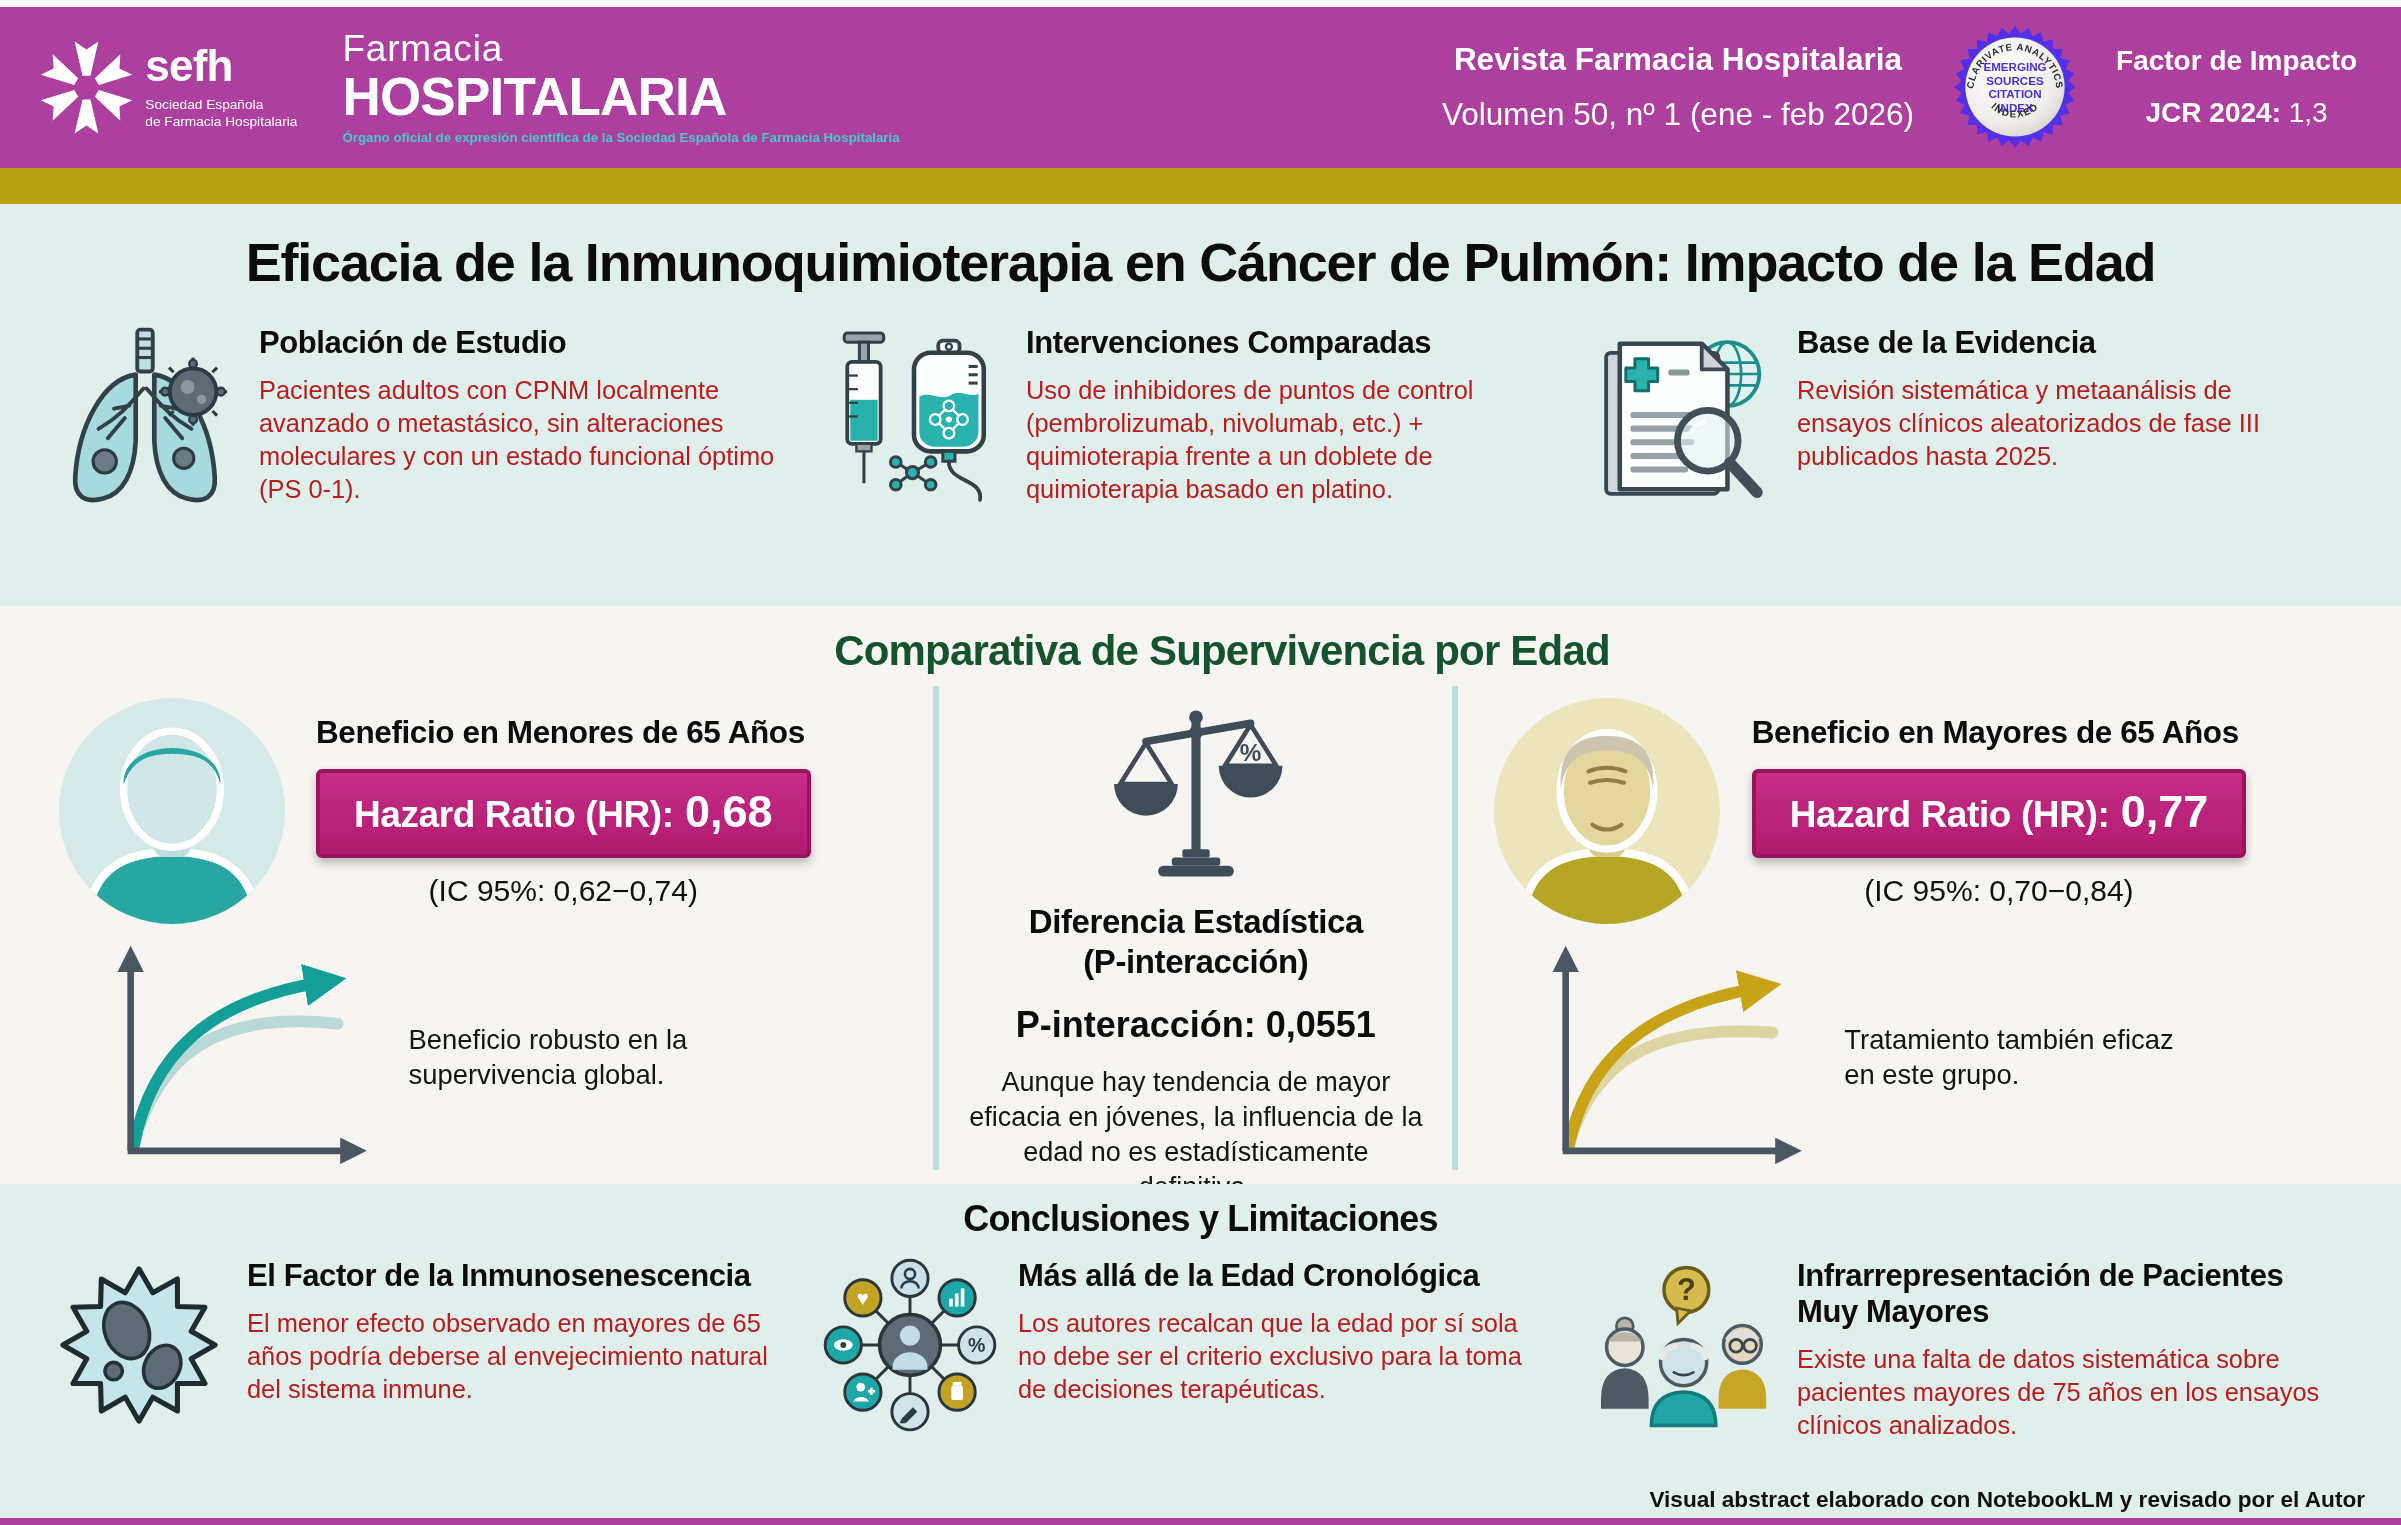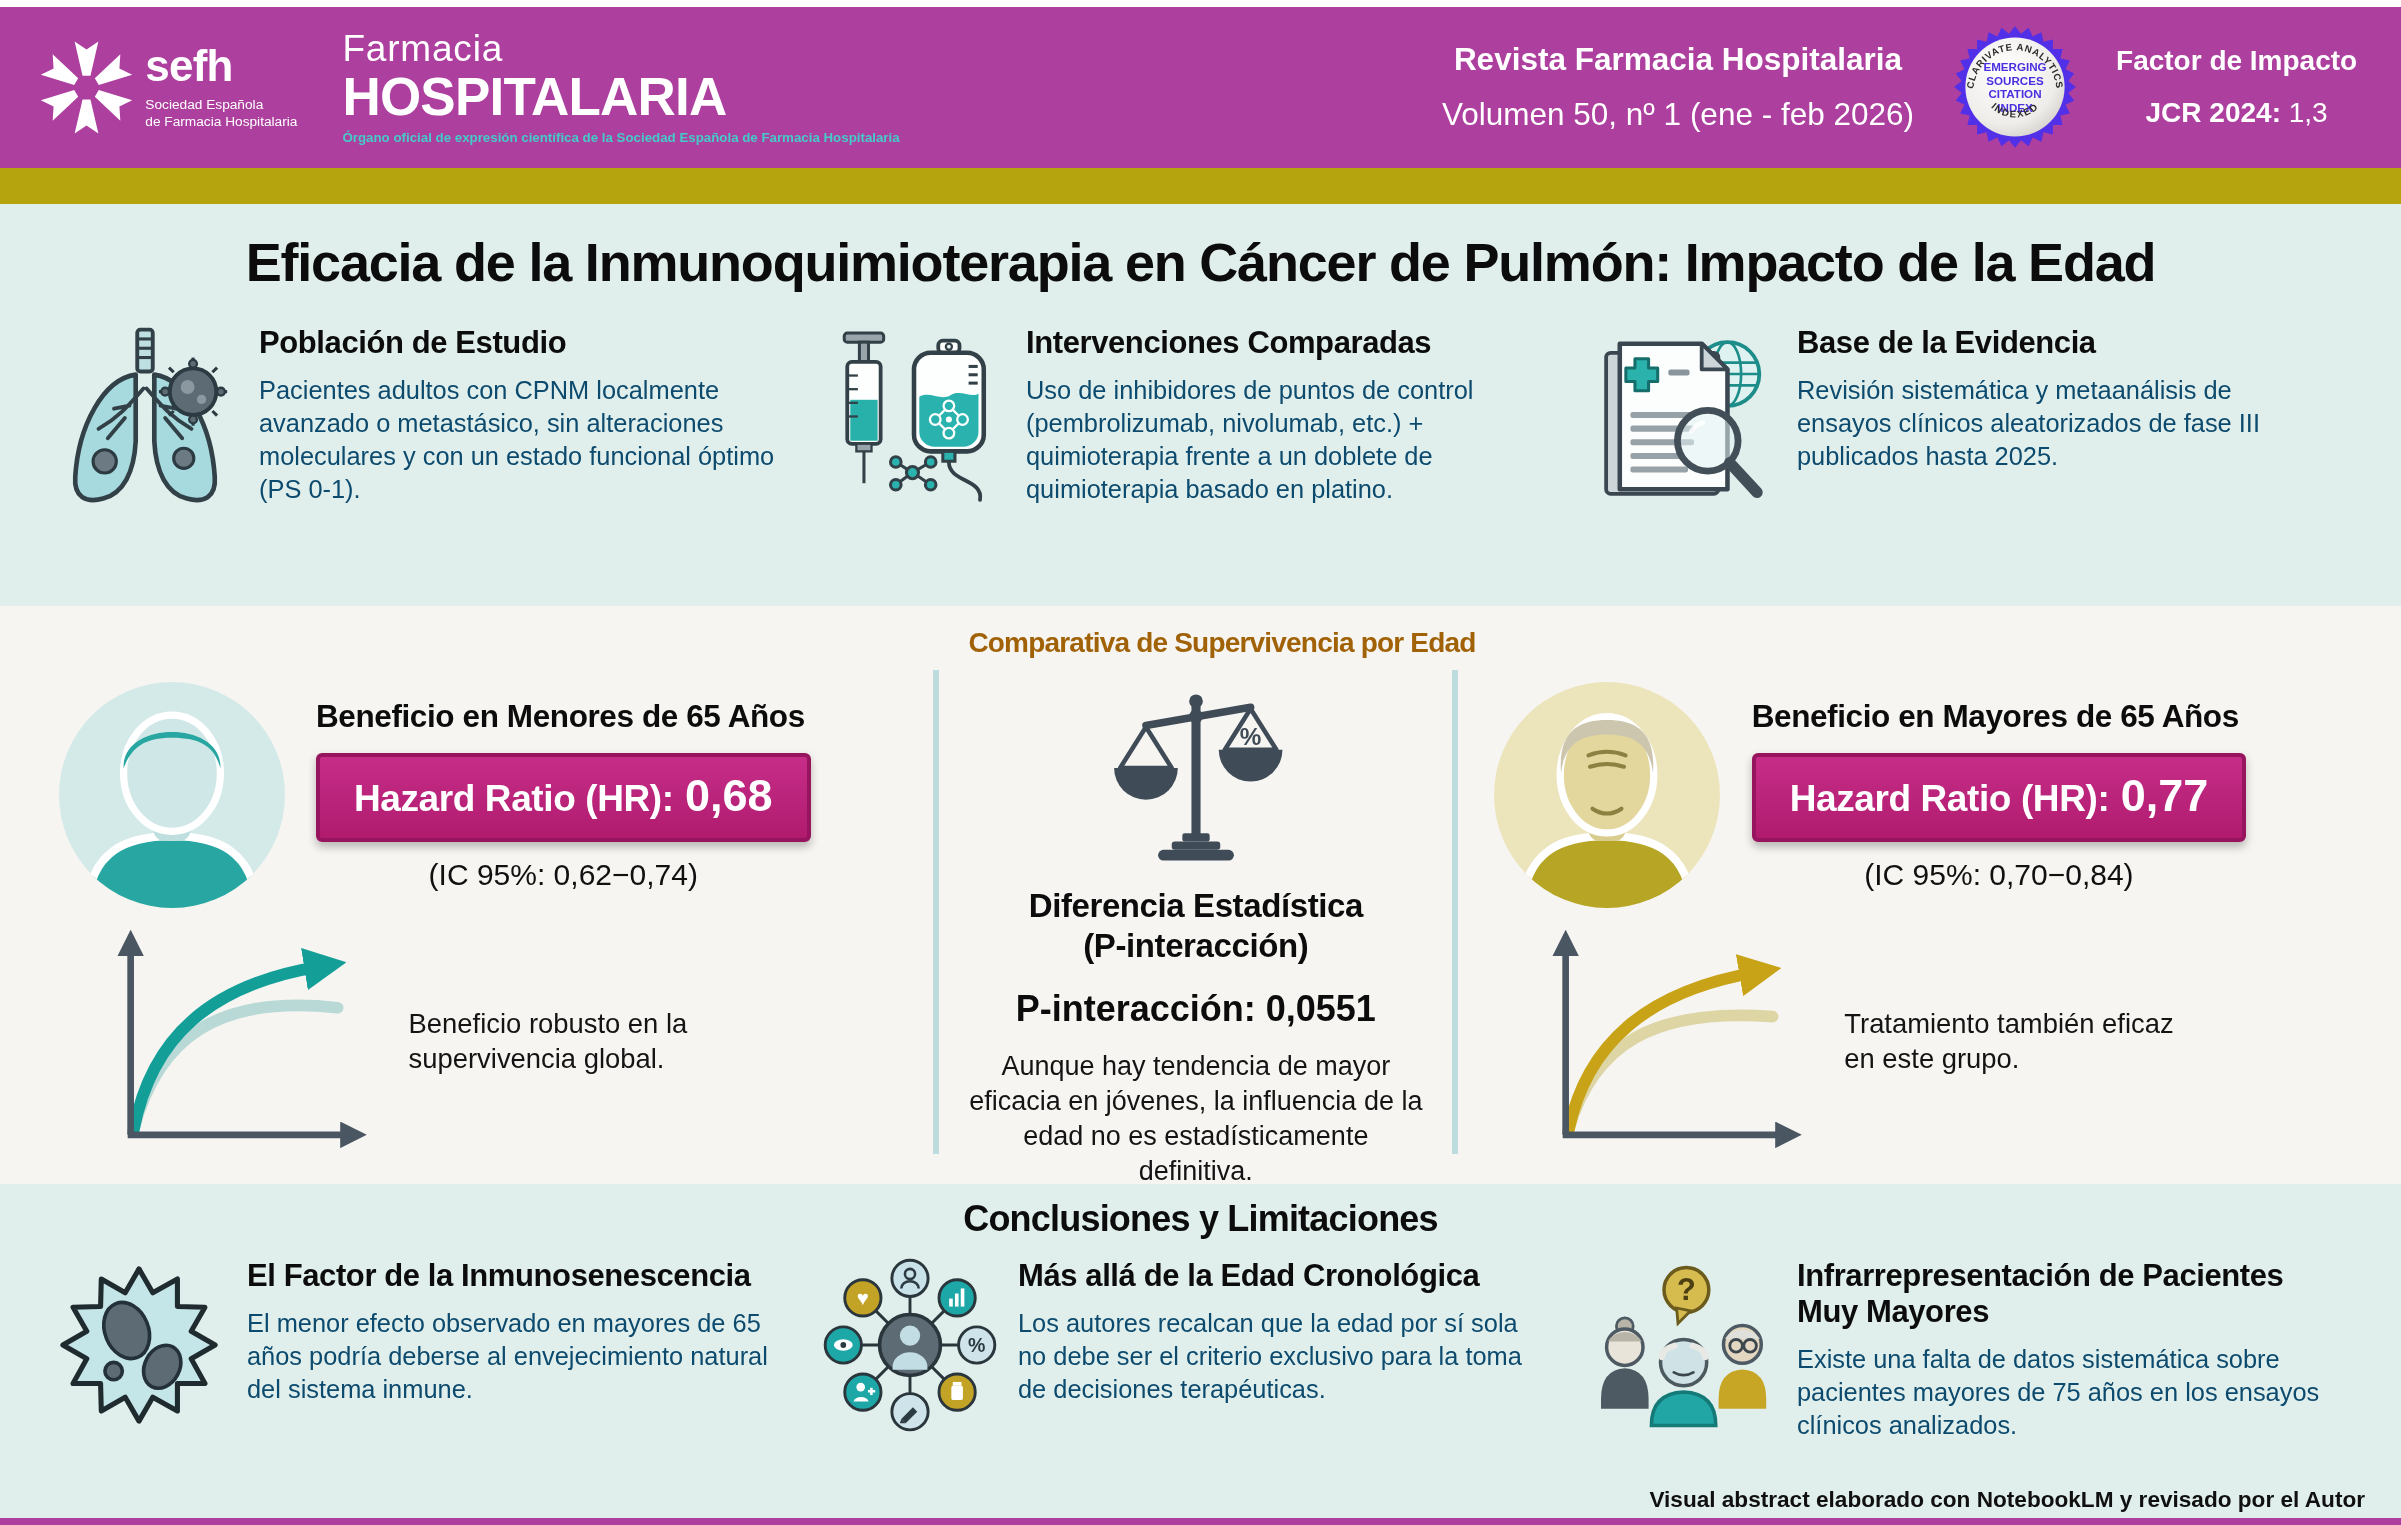--- a/index.html
+++ b/index.html
@@ -36,25 +36,25 @@
   
   .top-section { height:402px; background:#e1efec; }
   .main-title {
     text-align:center; font-size:54px; font-weight:bold; letter-spacing:-1.2px;
     padding-top:27.4px; color:#0c0c0c;
   }
   .cols { display:flex; padding:32px 80px 0 52px; gap:44px; }
   .col { flex:1 1 0; display:flex; gap:21px; align-items:flex-start; }
   .col .icon { flex:0 0 auto; }
   .col h3 { font-size:31px; font-weight:bold; letter-spacing:-0.4px; margin-bottom:13px; color:#0c0c0c; }
-  .col p { font-size:25.4px; line-height:1.3; color:#0c4a6e; }
+  .col p { font-size:25.4px; line-height:1.3; color:#b91c1c; }
   .bd { font-weight:normal; }
   
   .mid-section { height:578px; background:#f6f5f1; }
-  .mid-title { text-align:center; font-size:28px; font-weight:bold; letter-spacing:-0.8px; padding-top:21px; color:#a16207;padding-left:43px; }
+  .mid-title { text-align:center; font-size:42px; font-weight:bold; letter-spacing:-0.8px; padding-top:21px; color:#14532d;padding-left:43px; }
   .mid-cols { display:flex; height:484px; margin-top:11.3px; padding:0 32px; }
   .side-col { flex:1 1 0; padding:8px 0 0 22.6px; }
   .stats-col {
     flex:0 0 525px; border-left:6.5px solid #bcdcdd; border-right:6.5px solid #bcdcdd;
     text-align:center; padding:3.2px 27.4px 0 27.4px;
   }
   .person-row { display:flex; align-items:center; gap:27.4px; }
   .person-row .avatar { flex:0 0 auto; }
   .hr-block h3 { font-size:31.5px; font-weight:bold; letter-spacing:-0.4px; margin-bottom:18px; color:#0c0c0c; }
   .hr-pill {

